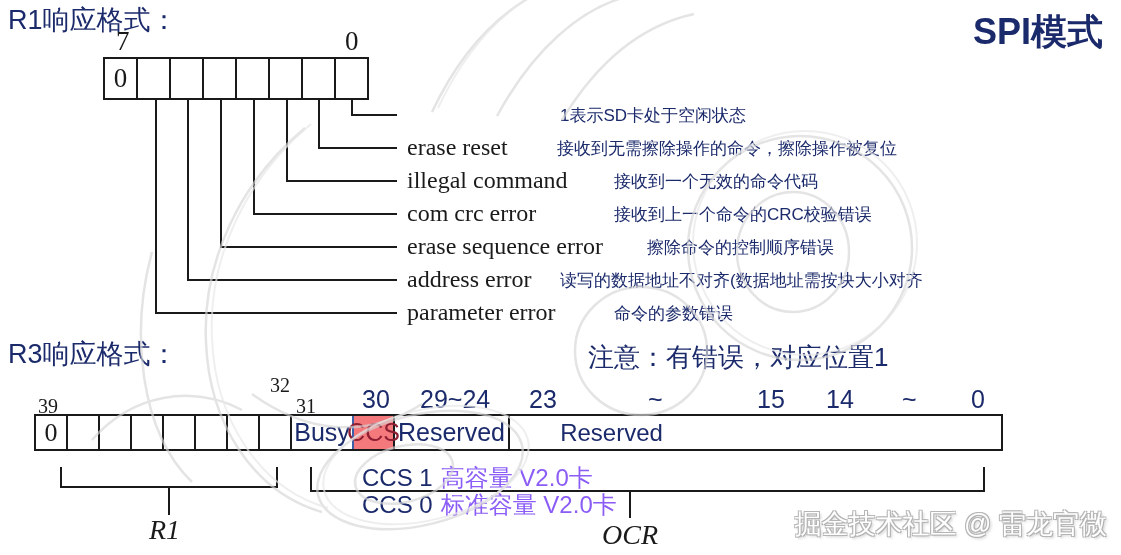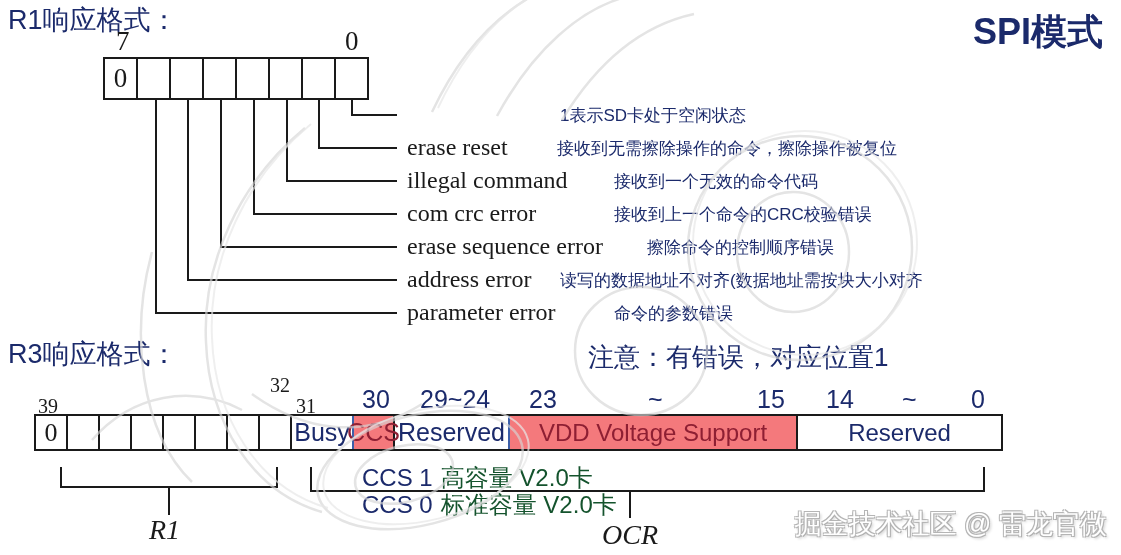--- a/index.html
+++ b/index.html
@@ -51,21 +51,21 @@
   .seg.pink{background:#f4797c; color:#8e1f33; border-left:2px solid #3c5fa8; margin-left:-2px;}
   .seg.plain{color:#1b2a6b;}
 
   
   .brace{border-left:2px solid #1a1a1a; border-right:2px solid #1a1a1a; border-bottom:2px solid #1a1a1a; box-sizing:border-box;}
   .brace-stem{background:#1a1a1a; width:2px;}
   .brace-label{font-size:28px; line-height:1;font-style:italic;}
 
   .ccs-line{font-size:24px; line-height:26px; white-space:nowrap;}
   .ccs-line .pfx{color:#1b2a6b; font-weight:500;margin-top:43px;}
-  .ccs-line .val{color:#14532d; font-weight:500; margin-left:8px;}
+  .ccs-line .val{color:#8b5cf6; font-weight:500; margin-left:8px;}
 
   
   #script-watermark{position:absolute; left:0; top:0; z-index:2; pointer-events:none;}
   .credit{
     font-size:27px; font-weight:500; color:#ffffff; z-index:3; white-space:nowrap;
     text-shadow:-1px -1px 0 #b5b5b5, 1px -1px 0 #b5b5b5, -1px 1px 0 #b5b5b5,
                  1px 1px 0 #b0b0b0, 2px 2px 3px #c9c9c9;
   }
 </style>
 </head>
@@ -158,23 +158,20 @@
       <div class="cell"></div>
     </div>
     <div class="seg plain" style="width:62px;">
         <span>Busy</span>
       </div>
     <div class="seg pink" style="width:43px;">
         <span>CCS</span>
       </div>
     <div class="seg plain" style="width:115px;">
         <span>Reserved</span>
-      </div>
-    <div class="seg pink" style="width:290px; font-size:24px;">
-        <span>VDD Voltage Support</span>
       </div>
     <div class="seg plain" style="width:203px; font-size:24px;">
         <span>Reserved</span>
       </div>
   </div>
 
   <div class="abs brace z1" style="left:60px; top:467px; width:218px; height:21px;"></div>
   <div class="abs brace-stem z1" style="left:168px; top:488px; height:27px;"></div>
   <div class="abs serif brace-label z1" style="left:149px; top:516px;">R1</div>
 

